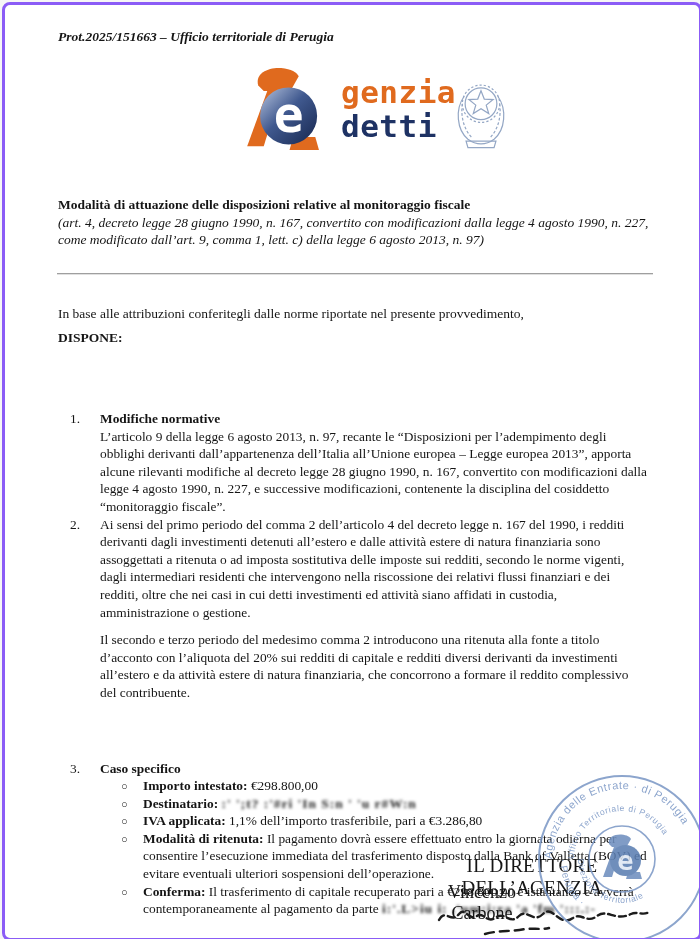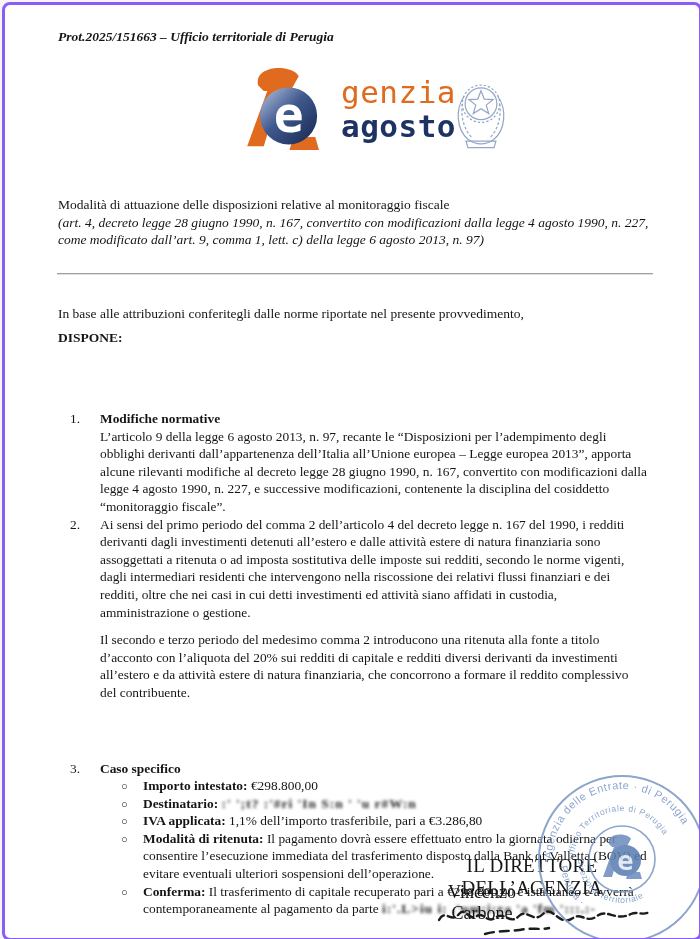--- a/index.html
+++ b/index.html
@@ -4,28 +4,28 @@
 <style>
   html,body{margin:0;padding:0;}
   body{width:700px;height:939px;background:#f6f6f6;position:relative;}
   .sheet{position:absolute;left:2px;top:2px;width:694px;height:933px;background:#ffffff;
          border:3px solid #8b5cf6;border-radius:8px;overflow:hidden;
          font-family:"Liberation Serif","DejaVu Serif",serif;color:#151515;}
   .abs{position:absolute;}
   .prot{left:53px;top:24px;font-size:13.5px;font-weight:bold;font-style:italic;}
   
   .logo-mark{left:233px;top:60px;width:92px;height:88px;}
-  .word-top{left:336px;top:72px;font-family:"DejaVu Sans Mono",monospace;font-weight:normal;
+  .word-top{left:336px;top:72px;font-family:"DejaVu Sans Mono",monospace;font-weight:bold;
             font-size:31px;color:#e06a1e;letter-spacing:0.5px;line-height:1;}
   .word-bottom{left:336px;top:106px;font-family:"DejaVu Sans Mono",monospace;font-weight:bold;
             font-size:31px;color:#1e3264;letter-spacing:0.5px;line-height:1;}
   .emblem{left:448px;top:70px;width:56px;height:78px;}
   
   .title-block{left:53px;top:191px;width:600px;font-size:13.5px;line-height:17.5px;}
-  .title-block .heading{font-weight:normal;}
+  .title-block .heading{font-weight:bold;}
   .title-block .subtitle{font-style:italic;}
   .rule{left:52px;top:268px;width:596px;height:0;border-top:1.5px solid #9f9f9f;border-bottom:1px solid #e0e0e0;}
   .intro{left:53px;top:300px;width:600px;font-size:13.5px;line-height:17.5px;}
   .dispone{left:53px;top:325px;font-size:13.5px;font-weight:bold;}
   
   .list{left:63px;top:357px;width:580px;font-size:13.4px;line-height:17.6px;}
   .oli{position:relative;padding-left:32px;}
   .oli .num{position:absolute;left:2px;top:0;}
   .oli .ititle{font-weight:bold;margin-top:48px;} .gap10{height:10px;}
   .bullet{position:relative;padding-left:43px;margin:0;}
@@ -55,21 +55,21 @@
       </linearGradient>
     </defs>
     <path d="M22,22 C18,8 34,2 47,3 C58,4 64,8 66,12 L57,28 L28,28 Z" fill="#e06a1e"></path>
     <path d="M10,88 L34,22 L48,22 L28,88 Z" fill="#e06a1e"></path>
     <path d="M60,78 L84,78 L88,92 L56,92 Z" fill="#e06a1e"></path>
     <circle cx="55" cy="55" r="31" fill="url(#sph)"></circle>
     <text x="55" y="73" text-anchor="middle" font-family="DejaVu Sans Mono, monospace" font-weight="bold" font-size="54" fill="#ffffff">e</text>
   </svg>
 
   <div class="abs word-top">genzia</div>
-  <div class="abs word-bottom">agosto</div>
+  <div class="abs word-bottom">detti</div>
 
   <svg class="abs emblem" viewBox="0 0 60 82">
     <g stroke="#94a7c5" fill="none" stroke-width="1.3">
       <circle cx="30" cy="30" r="17"></circle>
       <circle cx="30" cy="30" r="20" stroke-dasharray="2.4,2.2"></circle>
       <path d="M30,16 L33.5,25 L43,25.5 L35.6,31.5 L38.3,40.5 L30,35.3 L21.7,40.5 L24.4,31.5 L17,25.5 L26.5,25 Z"></path>
       <path d="M12,22 C2,36 4,58 16,68 C20,71 26,73 30,73"></path>
       <path d="M48,22 C58,36 56,58 44,68 C40,71 34,73 30,73"></path>
       <path d="M10,30 C8,44 12,58 20,66" stroke-dasharray="3,2"></path>
       <path d="M50,30 C52,44 48,58 40,66" stroke-dasharray="3,2"></path>

